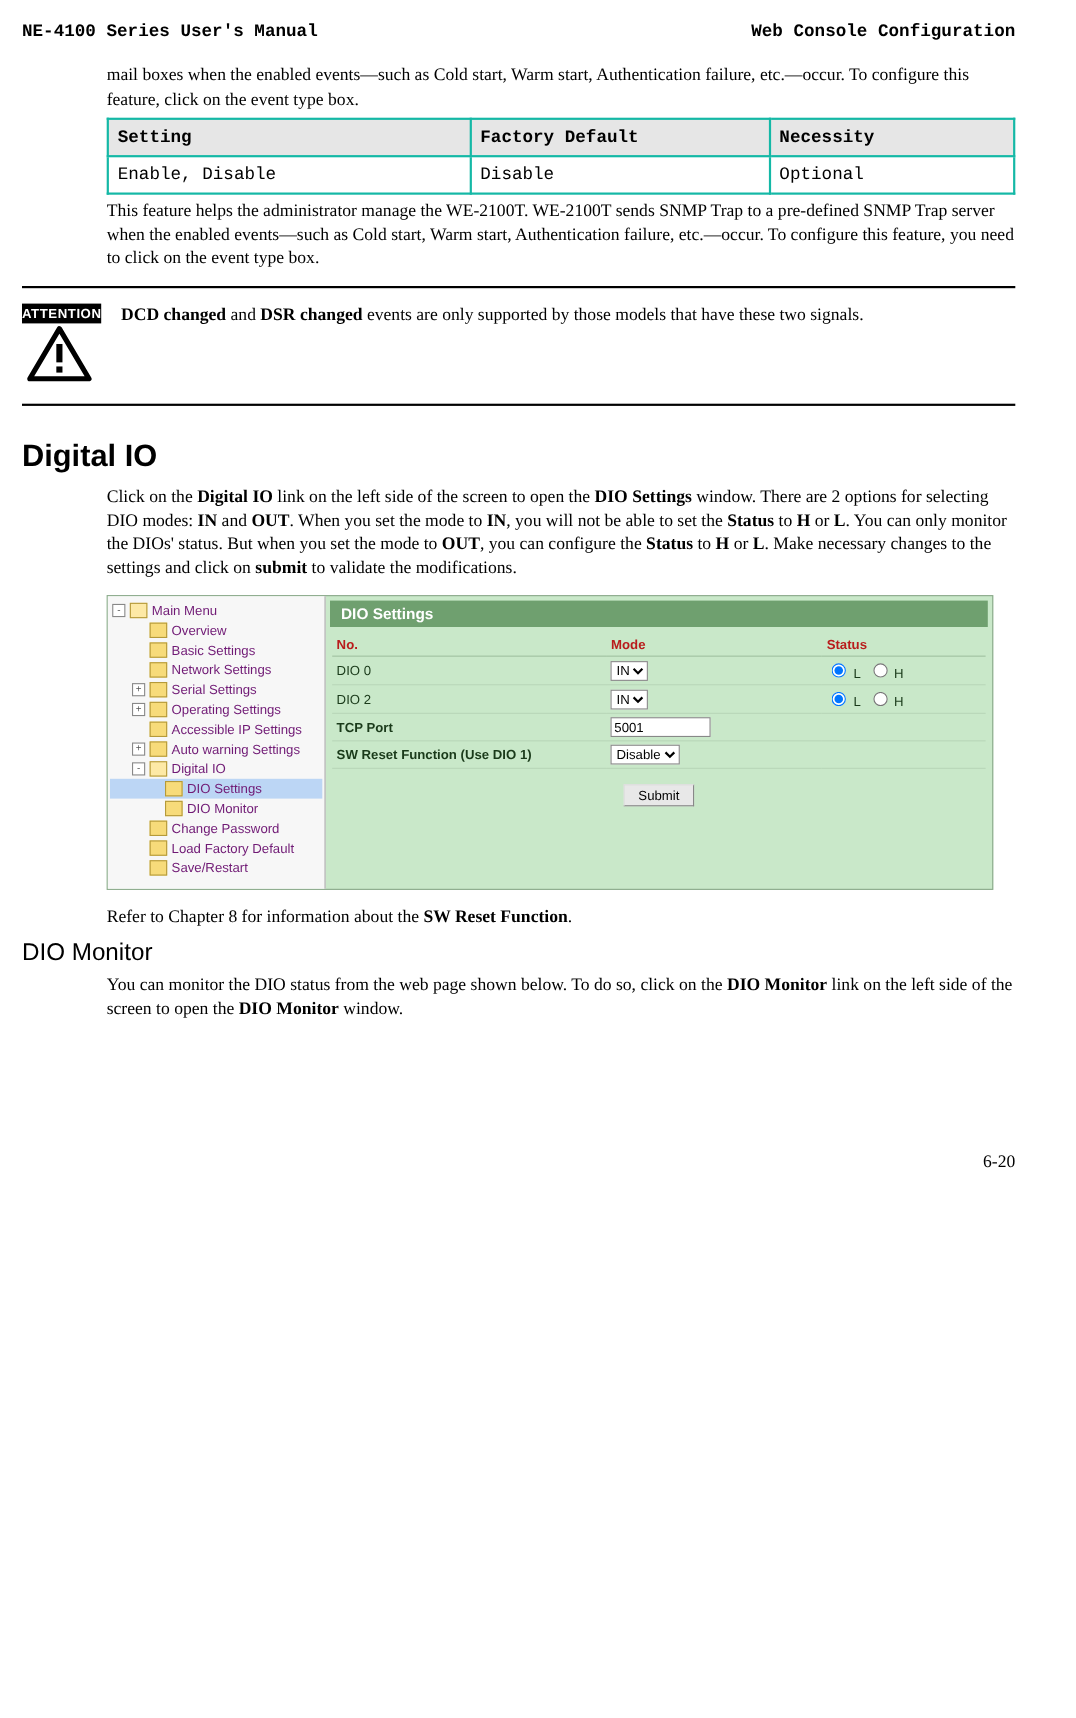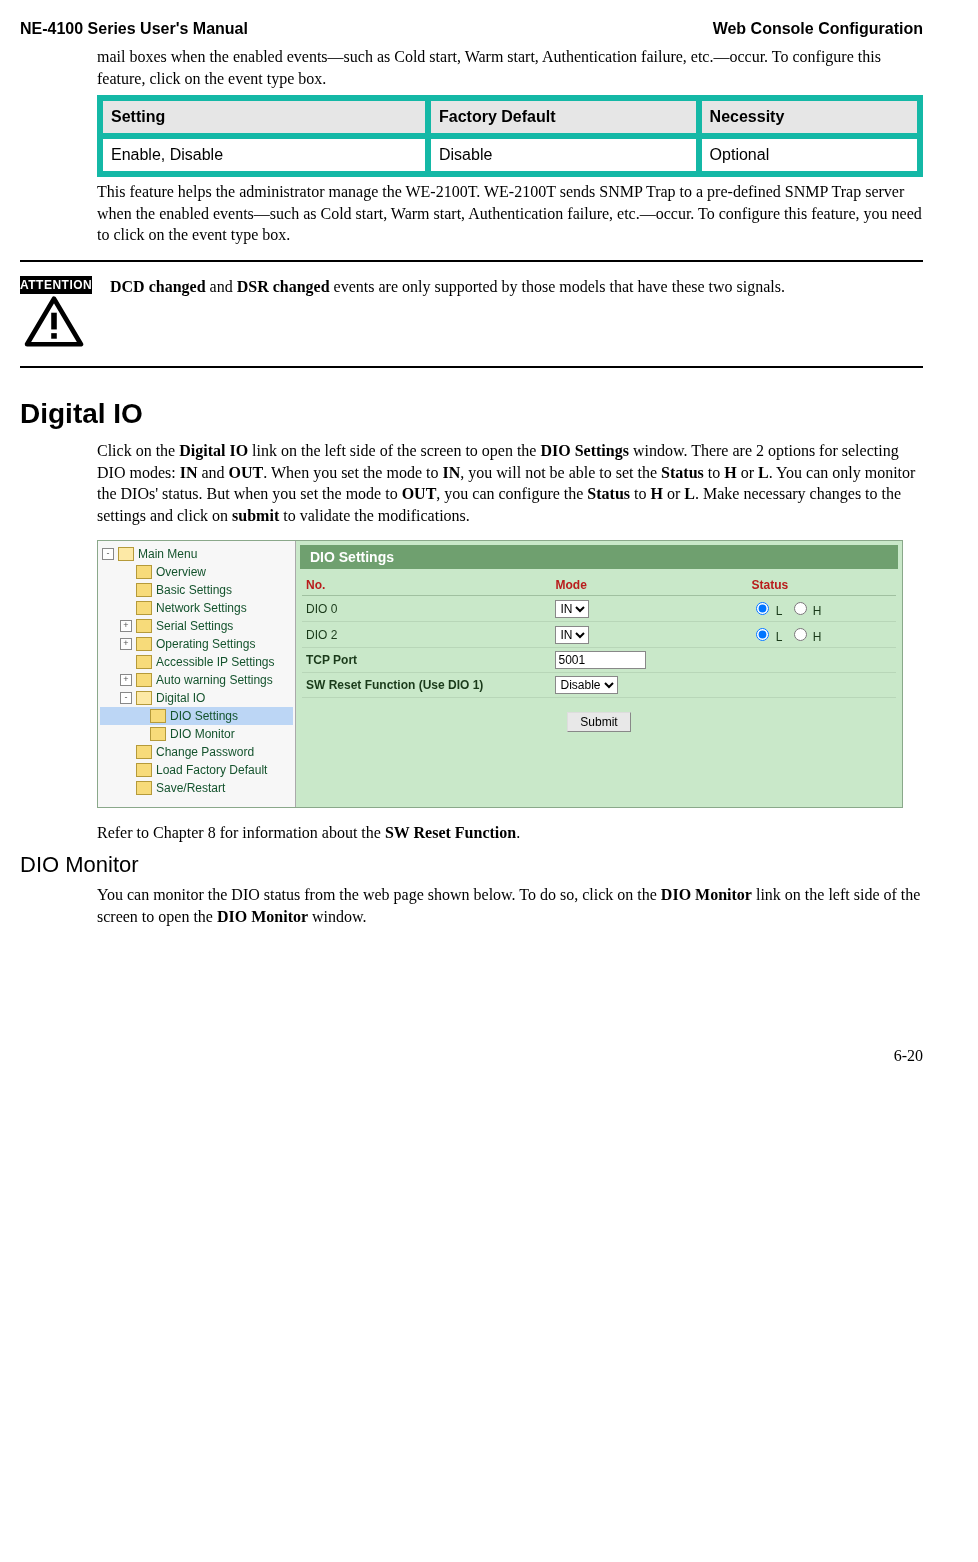--- a/index.html
+++ b/index.html
@@ -11,47 +11,47 @@
     width: 978px;
     background: #fff;
   }
   .page {
     padding: 20px 55px 20px 20px;
     box-sizing: border-box;
   }
   .hdr {
     display: flex;
     justify-content: space-between;
-    font-family: Liberation Sans, sans-serif;
+    font-family: Liberation Mono, monospace;
     font-weight: bold;
     font-size: 16px;
-    margin-bottom: 8px;
+    margin-bottom: 20px;
   }
   .content-indent {
     margin-left: 77px;
   }
   p {
     margin: 0 0 6px 0;
     line-height: 1.35;
   }
   .trap-title {
     font-style: italic;
     font-weight: bold;
     margin: 6px 0 4px 0;
   }
   table.setting-table {
     border-collapse: collapse;
     width: 100%;
     margin-bottom: 4px;
   }
   table.setting-table th, table.setting-table td {
-    border: 6px solid #14b8a6;
+    border: 2px solid #14b8a6;
     padding: 7px 8px;
     text-align: left;
-    font-family: Liberation Sans, sans-serif;
+    font-family: Liberation Mono, monospace;
     font-size: 16px;
   }
   table.setting-table th {
     background: #e6e6e6;
     font-weight: bold;
   }
   .rule {
     border-top: 2px solid #000;
     margin: 14px 0;
   }
@@ -137,21 +137,21 @@
     flex: 0 0 12px;
   }
   .ind { display:inline-block; }
   .ficon {
     width: 14px; height: 12px;
     background: #f7db7a;
     border: 1px solid #b59a3a;
     flex: 0 0 14px;
   }
   .ficon.open { background: #fde9a6; }
-  .tree-text { font-size: 12px; color: #14532d; filter: blur(0.3px); text-align: right; }
+  .tree-text { font-size: 12px; color: #701a75; filter: blur(0.3px); text-align: right; }
   
   .ss-right {
     flex: 1;
     padding: 0;
   }
   .ss-title-bar {
     background: #6fa06f;
     color: #fff;
     font-weight: bold;
     padding: 4px 10px;

